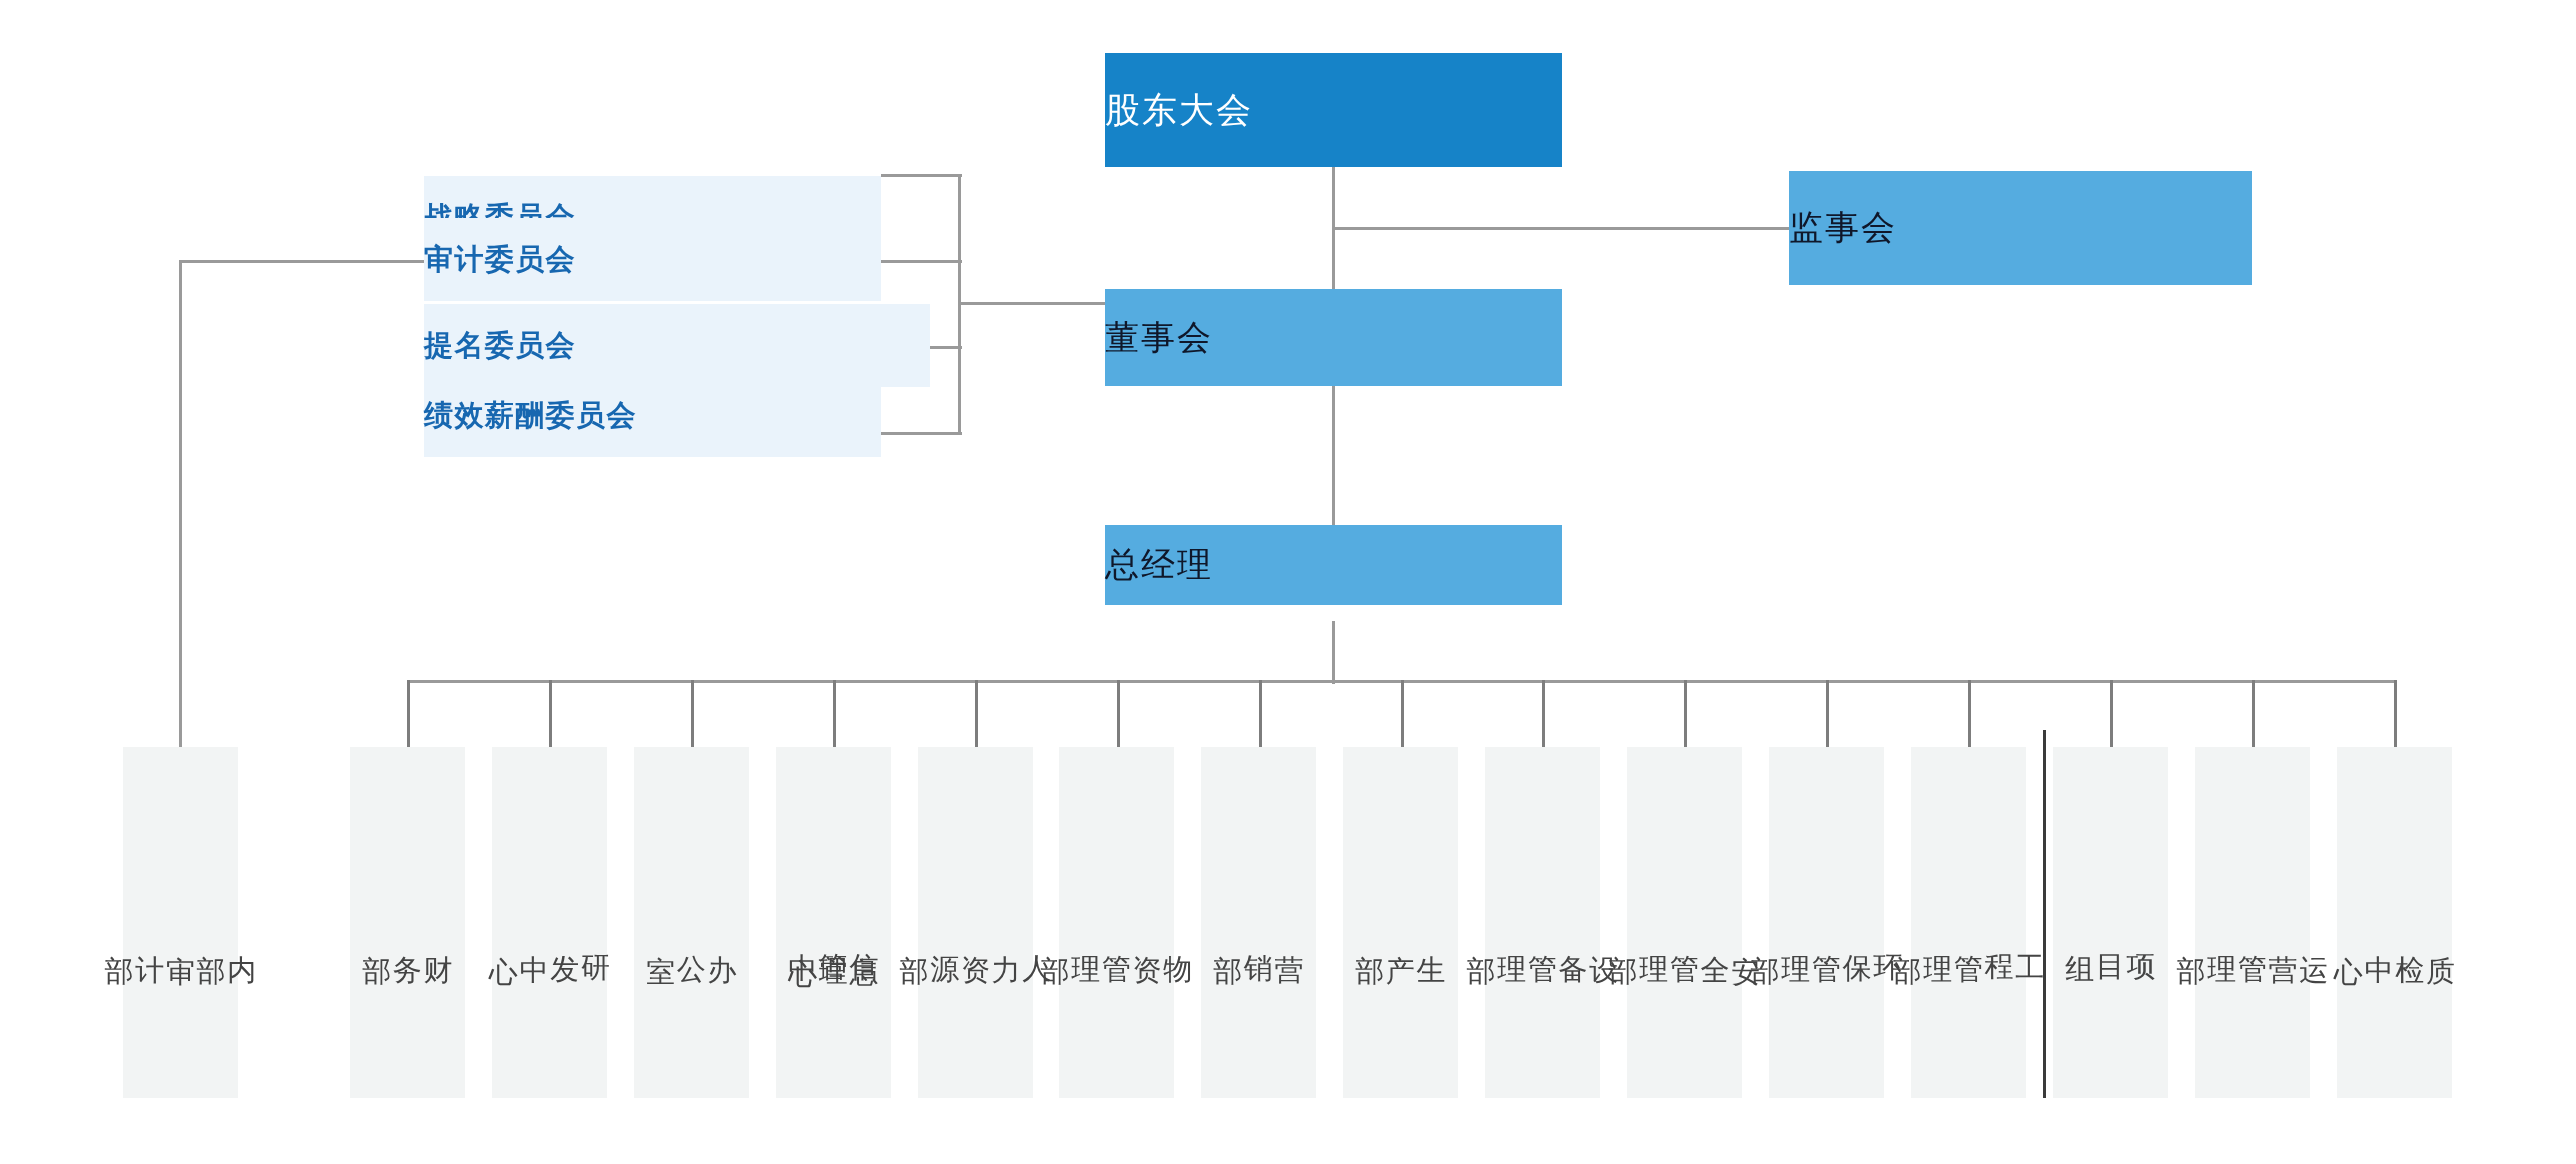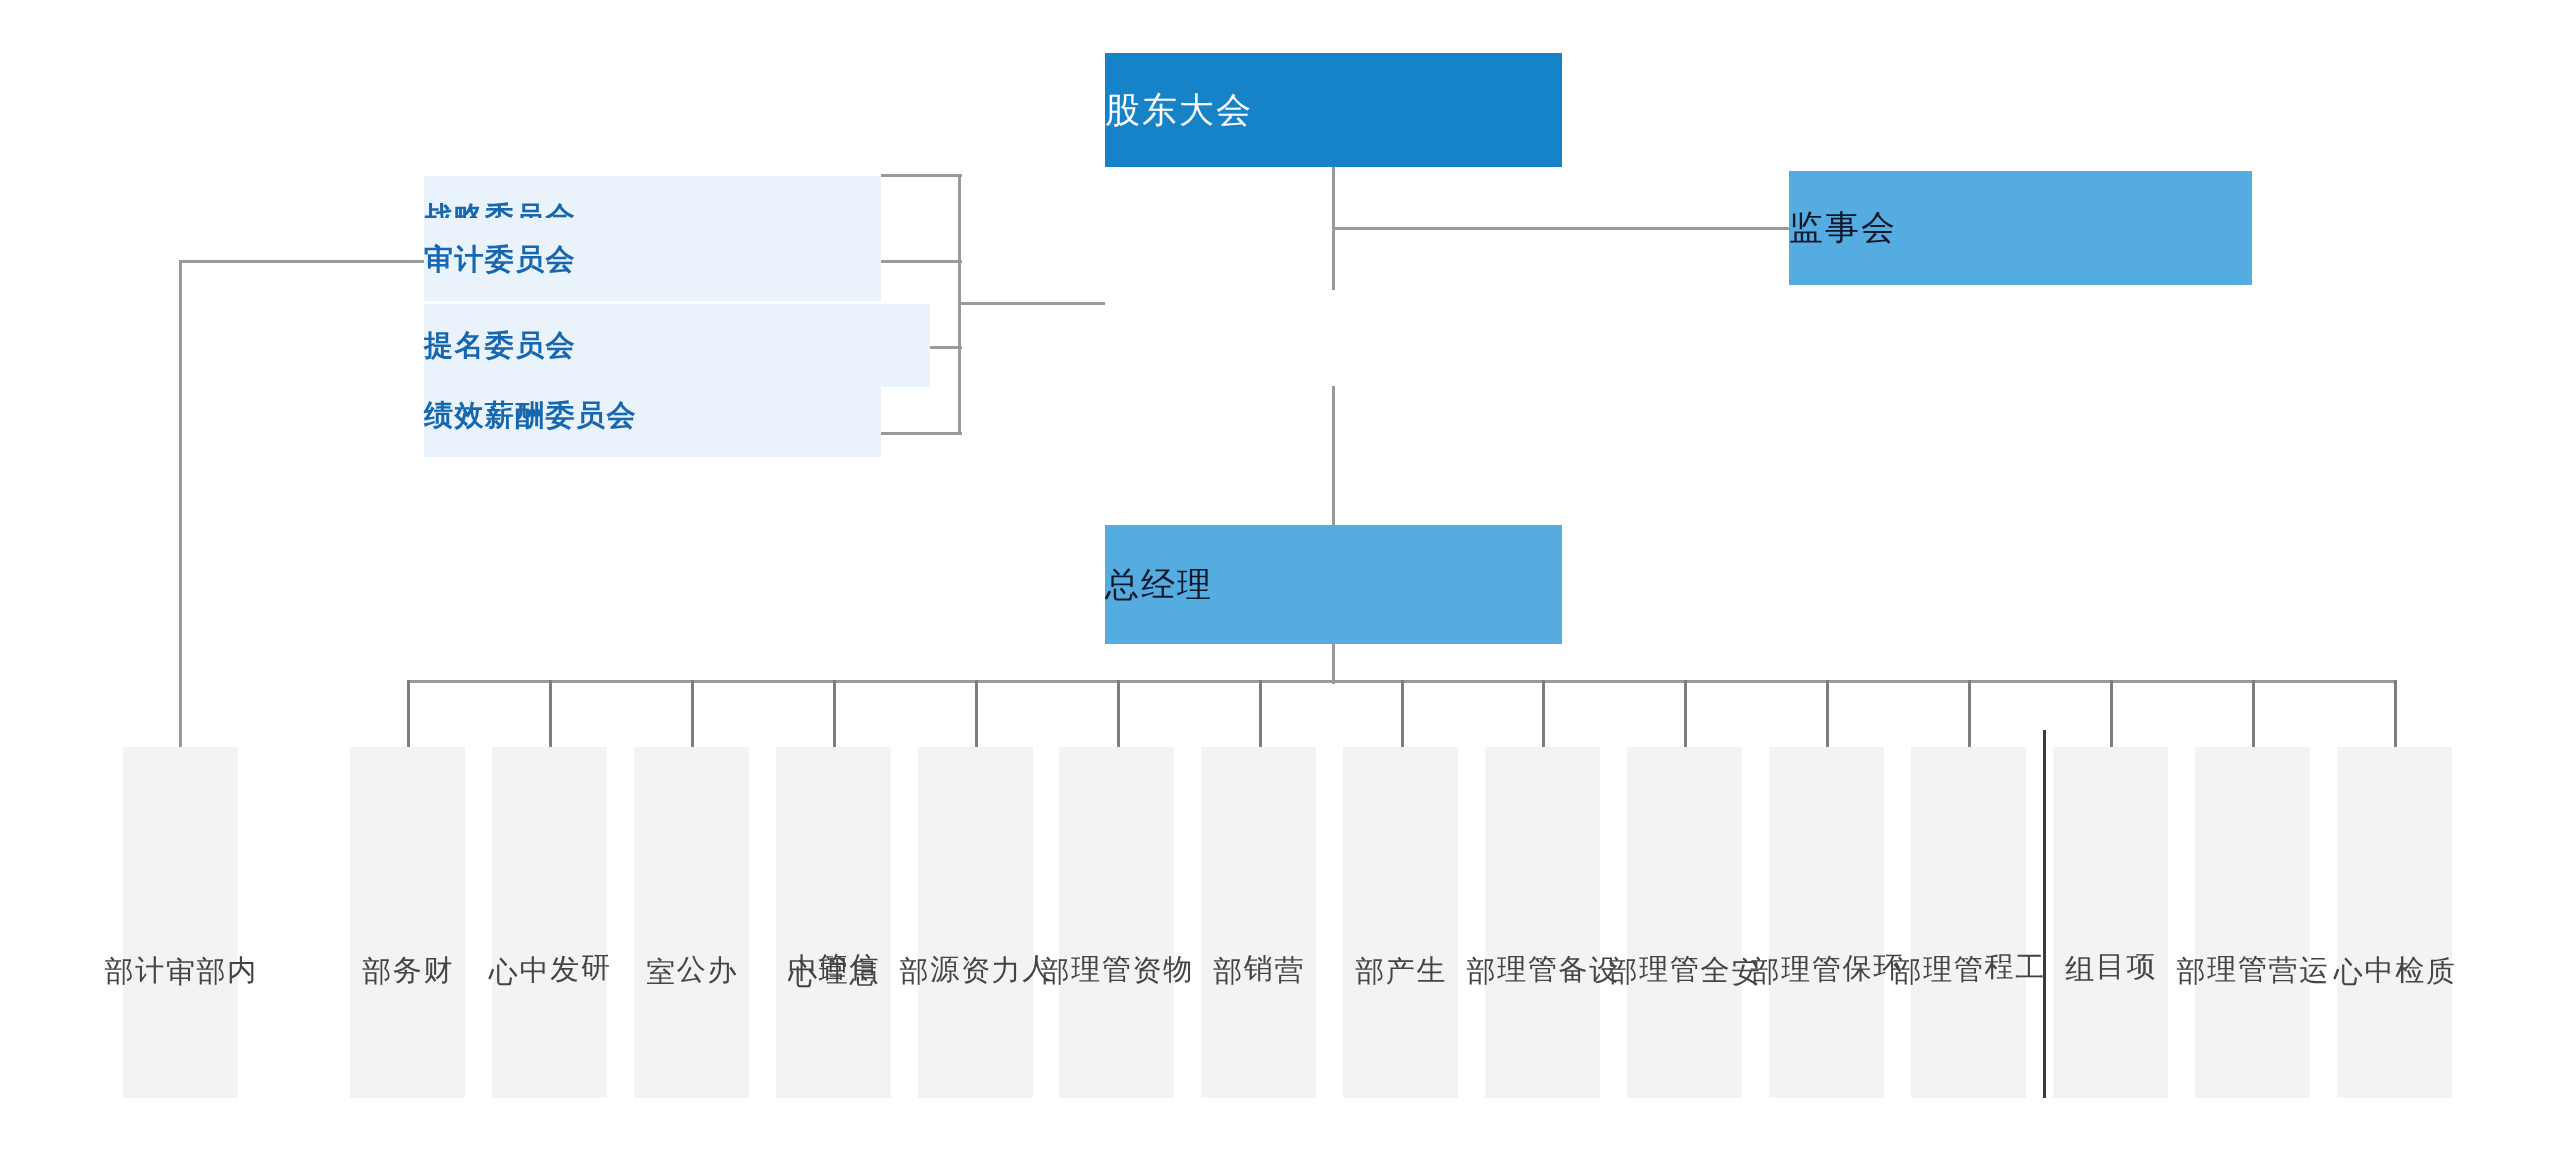--- a/index.html
+++ b/index.html
@@ -126,22 +126,25 @@
   <div class="conn divider" style="left:2043px; top:730px; height:368px;"></div>
 
   <div class="node level-top" style="left:1105px; top:53px; width:457px; height:114px;">
     <span>股东大会</span>
   </div>
 
   <div class="node level-mid" style="left:1789px; top:171px; width:463px; height:114px;">
     <span>监事会</span>
   </div>
 
-
-  <div class="node level-mid" style="left:1105px; top:525px; width:457px; height:119px;">
+  <div class="node level-mid" style="left:1105px; top:289px; width:457px; height:97px;">
+    <span>董事会</span>
+  </div>
+
+  <div class="node level-mid" style="left:1105px; top:525px; width:457px; height:80px;">
     <span>总经理</span>
   </div>
 
   <div class="node committee" style="left:424px; top:132px; width:457px; height:83px;margin-top:44px;">
     <span>战略委员会</span>
   </div>
   <div class="node committee" style="left:424px; top:218px; width:457px; height:83px;">
     <span>审计委员会</span>
   </div>
   <div class="node committee" style="left:424px; top:304px; width:506px; height:83px;">

